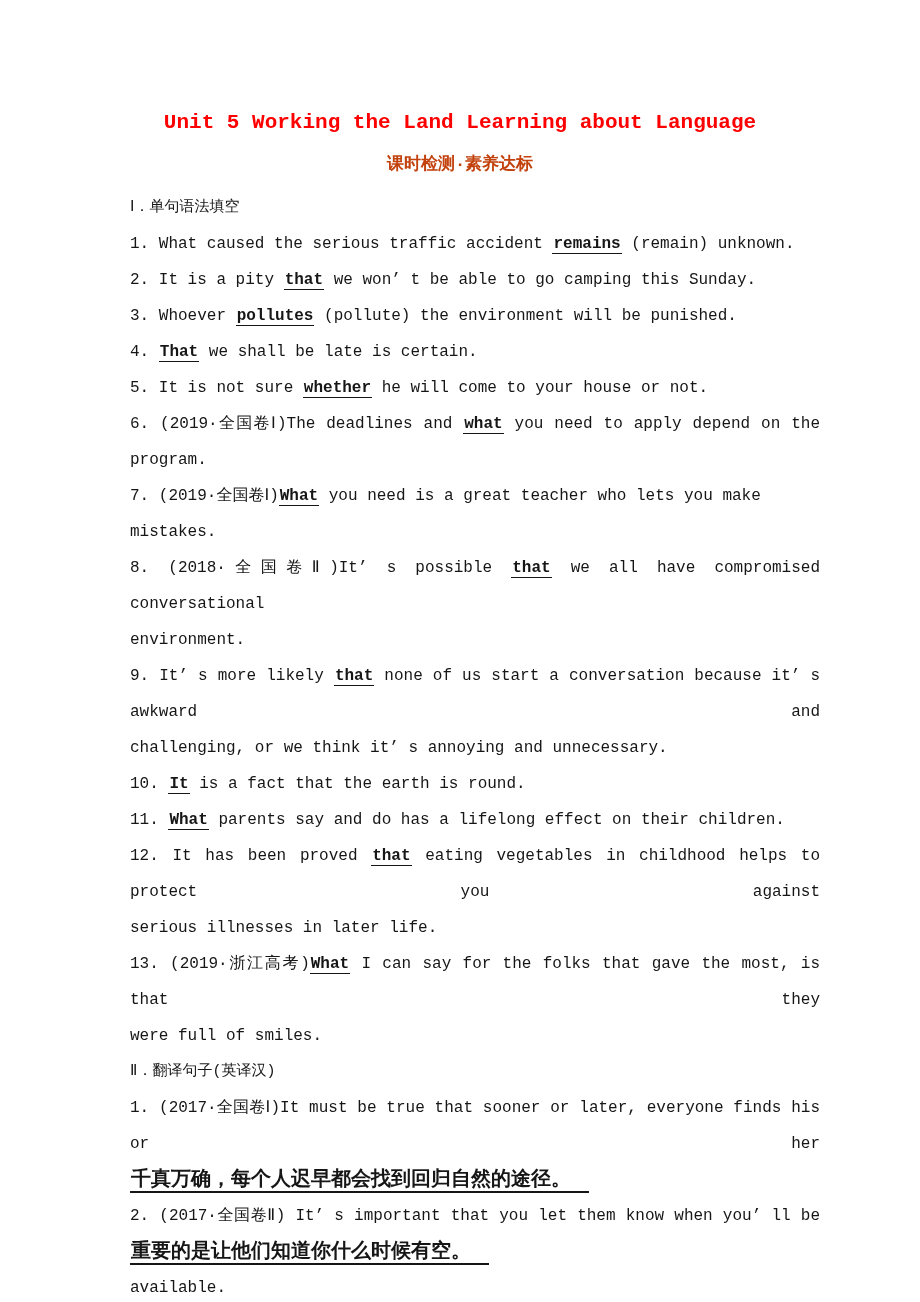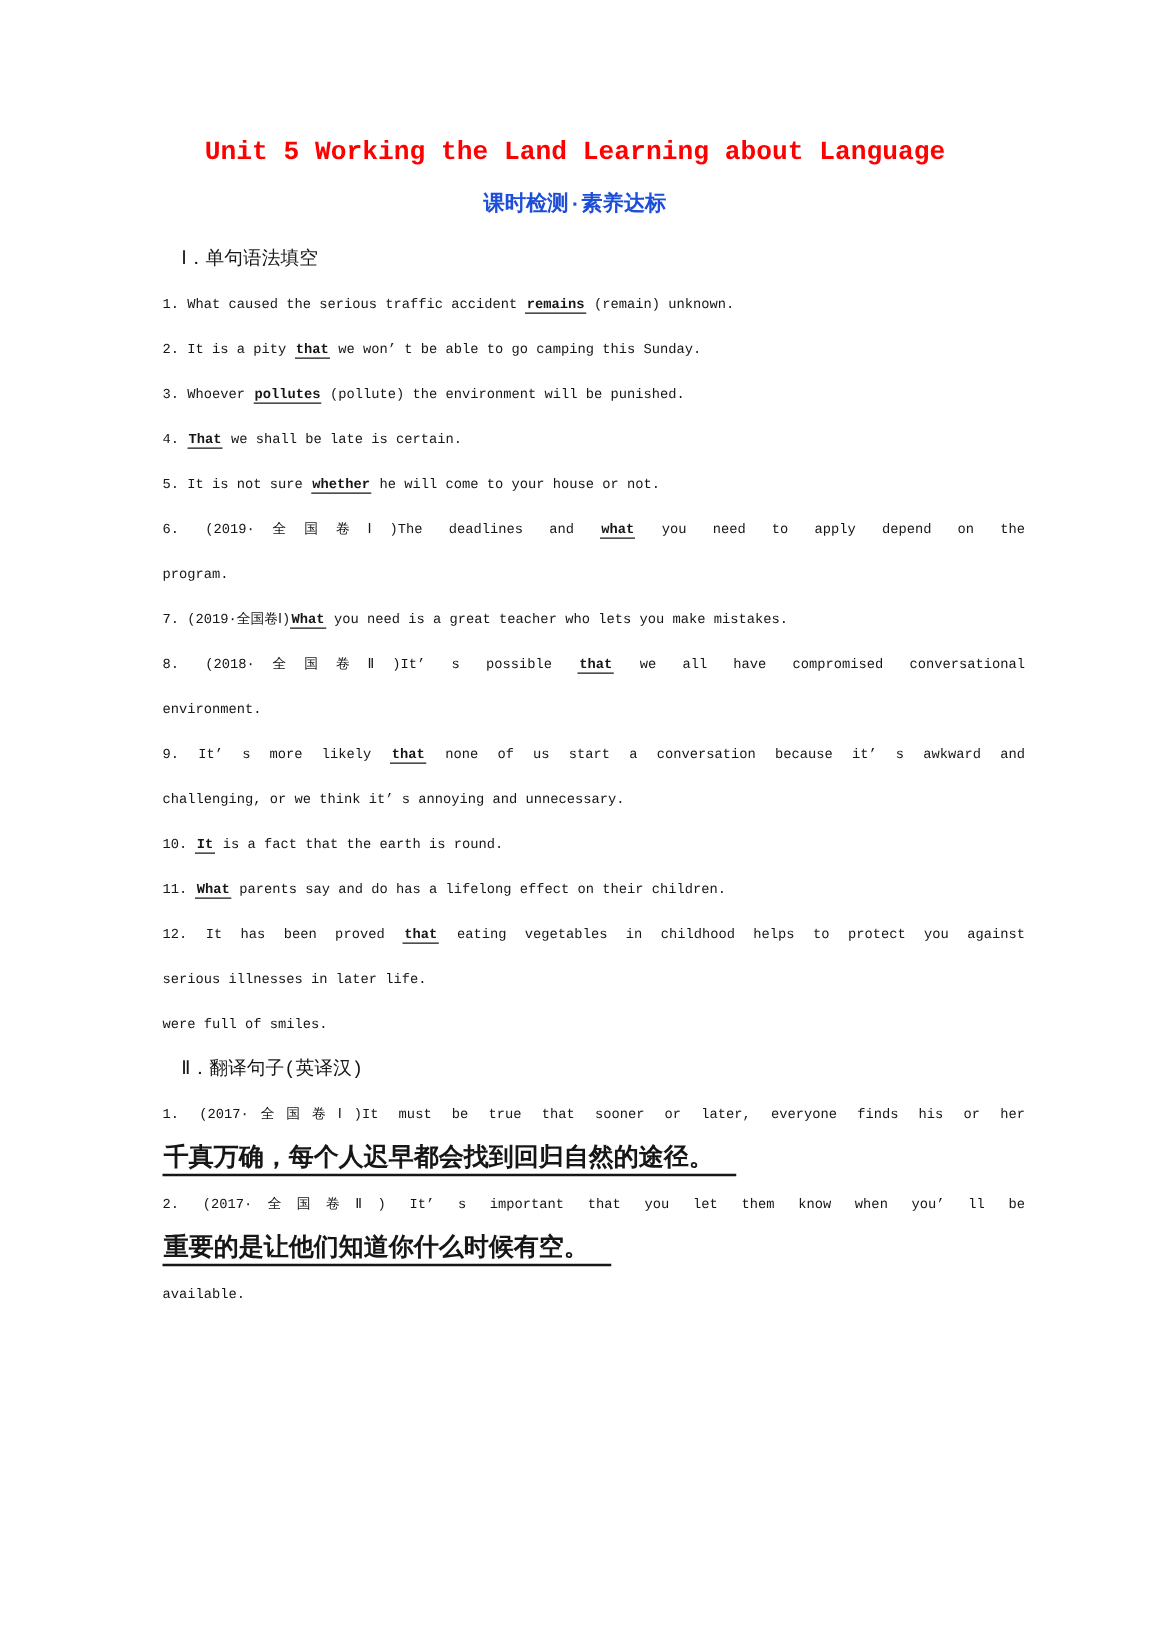--- a/index.html
+++ b/index.html
@@ -18,29 +18,29 @@
     font-size: 21px;
     font-weight: bold;
     line-height: 30px;
     letter-spacing: 0px;
   }
   .doc-subtitle {
     margin-top: 10px;
     font-size: 17px;
     font-weight: bold;
     line-height: 34px;
-    color: #1d4ed8;
+    color: #c2410c;
   }
   .content { padding: 8px 100px 40px 130px; }
   .line {
-    font-size: 11px;
+    font-size: 16px;
     line-height: 36px;
     white-space: normal;
   }
-  .line.heading { font-size: 15px; margin-left: 15px; }
+  .line.heading { font-size: 15px; }
   .line.translation { font-size: 20px; }
   .justify { text-align: justify; text-align-last: justify; }
   .answer {
     font-weight: bold;
     border-bottom: 1.5px solid currentColor;
     padding: 0 1px;
   }
   .translation .answer {
     border-bottom-width: 2px;
     padding-right: 18px;
@@ -65,20 +65,21 @@
       <div class="line"><span>program.</span></div>
       <div class="line"><span>7. (2019·全国卷Ⅰ)</span><span class="answer">What</span><span> you need is a great teacher who lets you make mistakes.</span></div>
       <div class="line justify"><span>8. (2018·全国卷Ⅱ)It’ s possible </span><span class="answer">that</span><span> we all have compromised conversational</span></div>
       <div class="line"><span>environment.</span></div>
       <div class="line justify"><span>9. It’ s more likely </span><span class="answer">that</span><span> none of us start a conversation because it’ s awkward and</span></div>
       <div class="line"><span>challenging, or we think it’ s annoying and unnecessary.</span></div>
       <div class="line"><span>10. </span><span class="answer">It</span><span> is a fact that the earth is round.</span></div>
       <div class="line"><span>11. </span><span class="answer">What</span><span> parents say and do has a lifelong effect on their children.</span></div>
       <div class="line justify"><span>12. It has been proved </span><span class="answer">that</span><span> eating vegetables in childhood helps to protect you against</span></div>
       <div class="line"><span>serious illnesses in later life.</span></div>
+      <div class="line justify"><span>13. (2019·浙江高考)</span><span class="answer">What</span><span> I can say for the folks that gave the most, is that they</span></div>
       <div class="line"><span>were full of smiles.</span></div>
       <div class="line heading">Ⅱ．翻译句子(英译汉)</div>
       <div class="line justify"><span>1. (2017·全国卷Ⅰ)It must be true that sooner or later, everyone finds his or her</span></div>
       <div class="line translation"><span class="answer">千真万确，每个人迟早都会找到回归自然的途径。</span></div>
       <div class="line justify"><span>2. (2017·全国卷Ⅱ) It’ s important that you let them know when you’ ll be</span></div>
       <div class="line translation"><span class="answer">重要的是让他们知道你什么时候有空。</span></div>
       <div class="line"><span>available.</span></div>
     </div>
 </div>
 

